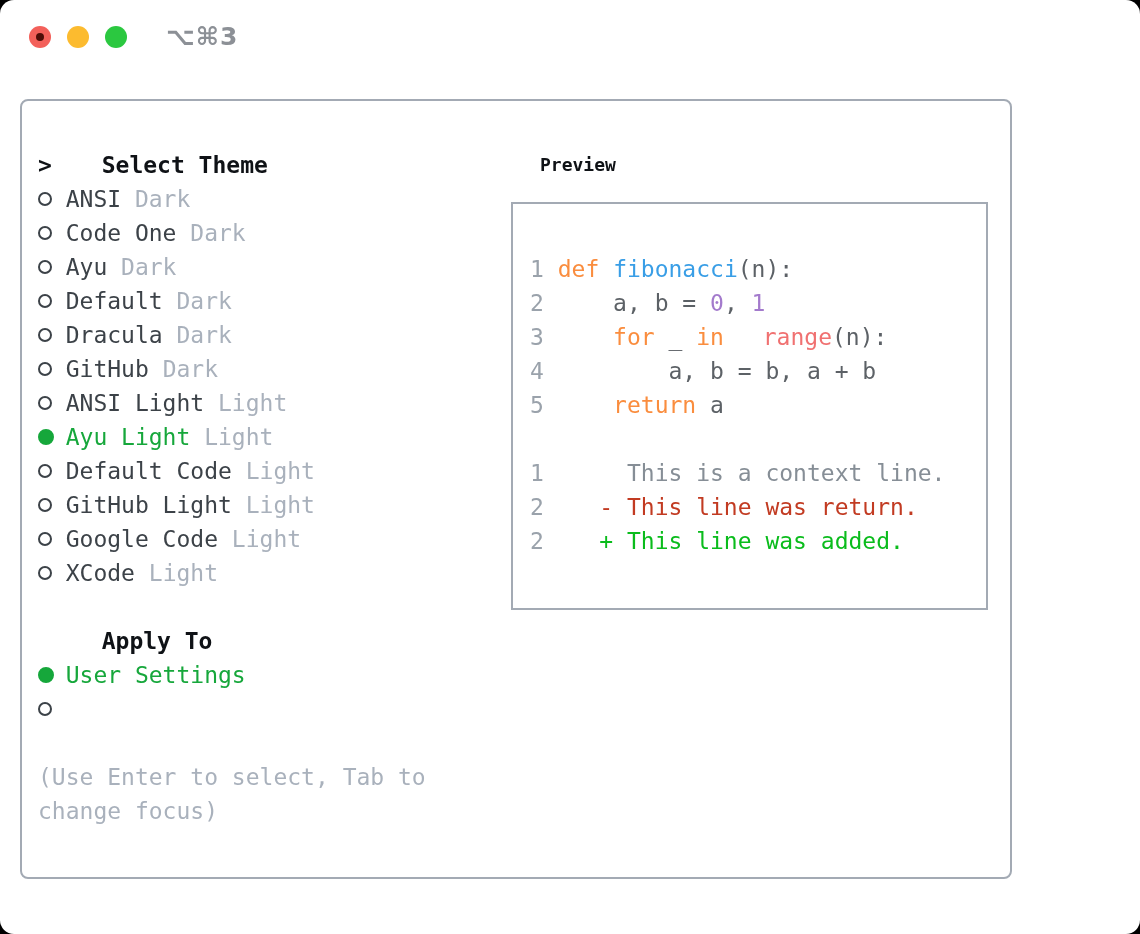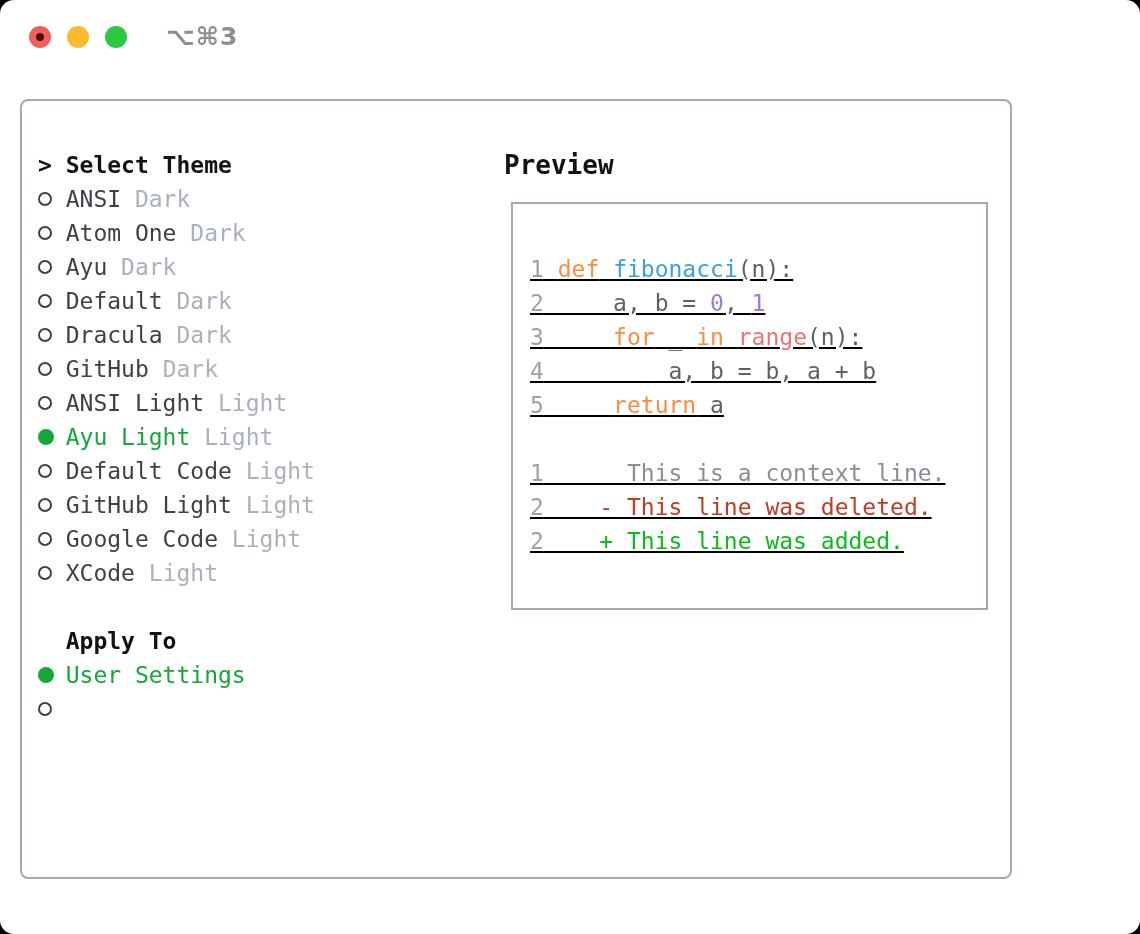--- a/index.html
+++ b/index.html
@@ -52,21 +52,21 @@
     position: absolute; left: 16px; top: 47px;
     font-size: 23px;
   }
   .row { display: flex; align-items: center; height: 34px; white-space: pre; }
   .row.blank { height: 34px; }
   .marker {
     display: inline-flex; width: 2ch;
     align-items: center;
   }
   .prompt { font-weight: bold; color: var(--c-heading); }
-  .heading { font-weight: bold; color: var(--c-heading); }
+  .heading { font-weight: bold; color: var(--c-heading); margin-left: 36px; }
   .radio {
     display: inline-block; box-sizing: border-box;
     width: 14px; height: 14px; border-radius: 50%;
     border: 2px solid var(--c-text_dark);
     background: transparent;
   }
   .radio.on {
     width: 16px; height: 16px;
     border-color: var(--c-selection);
     background: var(--c-selection);
@@ -74,31 +74,30 @@
   .tname { color: var(--c-text_dark); text-align: right; }
   .tname.on { color: var(--c-selection); }
   .variant { color: var(--c-muted); margin-left: 1ch; }
   .hint-line {
     height: 34px; line-height: 34px;
     color: var(--c-muted); white-space: pre;
   }
   
   .preview-title {
     position: absolute; left: 482px; top: 47px;
-    height: 34px; line-height: 34px; font-size: 26px;
+    height: 34px; line-height: 34px; font-size: 18px;
   }
   .preview-box {
     position: absolute; left: 489px; top: 101px;
     width: 477px; height: 408px;
     border: 2px solid var(--c-border);
     box-sizing: border-box;
     background: #ffffff;
     padding: 48px 12px 0 17px;
     overflow: hidden;
-    text-decoration: underline;
   }
   .code-line {
     height: 34px; line-height: 34px;
     font-size: 23px; white-space: pre;
   }
   .linenum { color: var(--c-linenum); }
 </style>
 </head>
 <body>
 
@@ -113,21 +112,21 @@
   </div>
 
   <div class="panel">
     <div class="left-col">
       <div class="row">
         <span class="marker"><span class="prompt">&gt;</span></span>
         <span class="heading">Select Theme</span>
       </div>
       <div id="theme-list">
           <div class="row"><span class="marker"><span class="radio"></span></span><span class="tname">ANSI</span><span class="variant">Dark</span></div>
-          <div class="row"><span class="marker"><span class="radio"></span></span><span class="tname">Atom One</span><span class="variant">Dark</span></div>
+          <div class="row"><span class="marker"><span class="radio"></span></span><span class="tname">Code One</span><span class="variant">Dark</span></div>
           <div class="row"><span class="marker"><span class="radio"></span></span><span class="tname">Ayu</span><span class="variant">Dark</span></div>
           <div class="row"><span class="marker"><span class="radio"></span></span><span class="tname">Default</span><span class="variant">Dark</span></div>
           <div class="row"><span class="marker"><span class="radio"></span></span><span class="tname">Dracula</span><span class="variant">Dark</span></div>
           <div class="row"><span class="marker"><span class="radio"></span></span><span class="tname">GitHub</span><span class="variant">Dark</span></div>
           <div class="row"><span class="marker"><span class="radio"></span></span><span class="tname">ANSI Light</span><span class="variant">Light</span></div>
           <div class="row"><span class="marker"><span class="radio on"></span></span><span class="tname on">Ayu Light</span><span class="variant">Light</span></div>
           <div class="row"><span class="marker"><span class="radio"></span></span><span class="tname">Default Code</span><span class="variant">Light</span></div>
           <div class="row"><span class="marker"><span class="radio"></span></span><span class="tname">GitHub Light</span><span class="variant">Light</span></div>
           <div class="row"><span class="marker"><span class="radio"></span></span><span class="tname">Google Code</span><span class="variant">Light</span></div>
           <div class="row"><span class="marker"><span class="radio"></span></span><span class="tname">XCode</span><span class="variant">Light</span></div>
@@ -136,29 +135,31 @@
       <div class="row">
         <span class="marker"></span>
         <span class="heading">Apply To</span>
       </div>
       <div id="apply-list">
           <div class="row"><span class="marker"><span class="radio on"></span></span><span class="tname on">User Settings</span></div>
           <div class="row"><span class="marker"><span class="radio"></span></span></div>
         </div>
       <div class="row blank"></div>
       <div id="hint">
+          <div class="hint-line">(Use Enter to select, Tab to</div>
+          <div class="hint-line">change focus)</div>
         </div>
     </div>
 
     <div class="preview-title heading">Preview</div>
     <div class="preview-box" id="preview-box">
         <div class="code-line"><span class="linenum">1</span><span style="color: var(--c-fg);"> </span><span style="color: var(--c-keyword);">def</span><span style="color: var(--c-fg);"> </span><span style="color: var(--c-function);">fibonacci</span><span style="color: var(--c-fg);">(n):</span></div>
         <div class="code-line"><span class="linenum">2</span><span style="color: var(--c-fg);">     a, b = </span><span style="color: var(--c-number);">0</span><span style="color: var(--c-fg);">, </span><span style="color: var(--c-number);">1</span></div>
-        <div class="code-line"><span class="linenum">3</span><span style="color: var(--c-fg);">     </span><span style="color: var(--c-keyword);">for</span><span style="color: var(--c-fg);"> _ </span><span style="color: var(--c-keyword);">in</span><span style="color: var(--c-fg);"> </span><span style="color: var(--c-call);">range</span><span style="color: var(--c-fg);">(n):</span></div>
+        <div class="code-line"><span class="linenum">3</span><span style="color: var(--c-fg);">     </span><span style="color: var(--c-keyword);">for</span><span style="color: var(--c-fg);"> _ </span><span style="color: var(--c-keyword);">in</span><span style="color: var(--c-fg);"> </span><span style="color: var(--c-call); margin-left: 25px;">range</span><span style="color: var(--c-fg);">(n):</span></div>
         <div class="code-line"><span class="linenum">4</span><span style="color: var(--c-fg); margin-top: 7px;">         a, b = b, a + b</span></div>
         <div class="code-line"><span class="linenum">5</span><span style="color: var(--c-fg);">     </span><span style="color: var(--c-keyword);">return</span><span style="color: var(--c-fg);"> a</span></div>
         <div class="code-line"><span class="linenum"></span></div>
         <div class="code-line"><span class="linenum">1</span><span style="color: var(--c-context);">      This is a context line.</span></div>
-        <div class="code-line"><span class="linenum">2</span><span style="color: var(--c-deleted);">    - This line was deleted.</span></div>
+        <div class="code-line"><span class="linenum">2</span><span style="color: var(--c-deleted);">    - This line was return.</span></div>
         <div class="code-line"><span class="linenum">2</span><span style="color: var(--c-added); text-align: center;">    + This line was added.</span></div>
       </div>
   </div>
 </div>
 
 </body></html>

